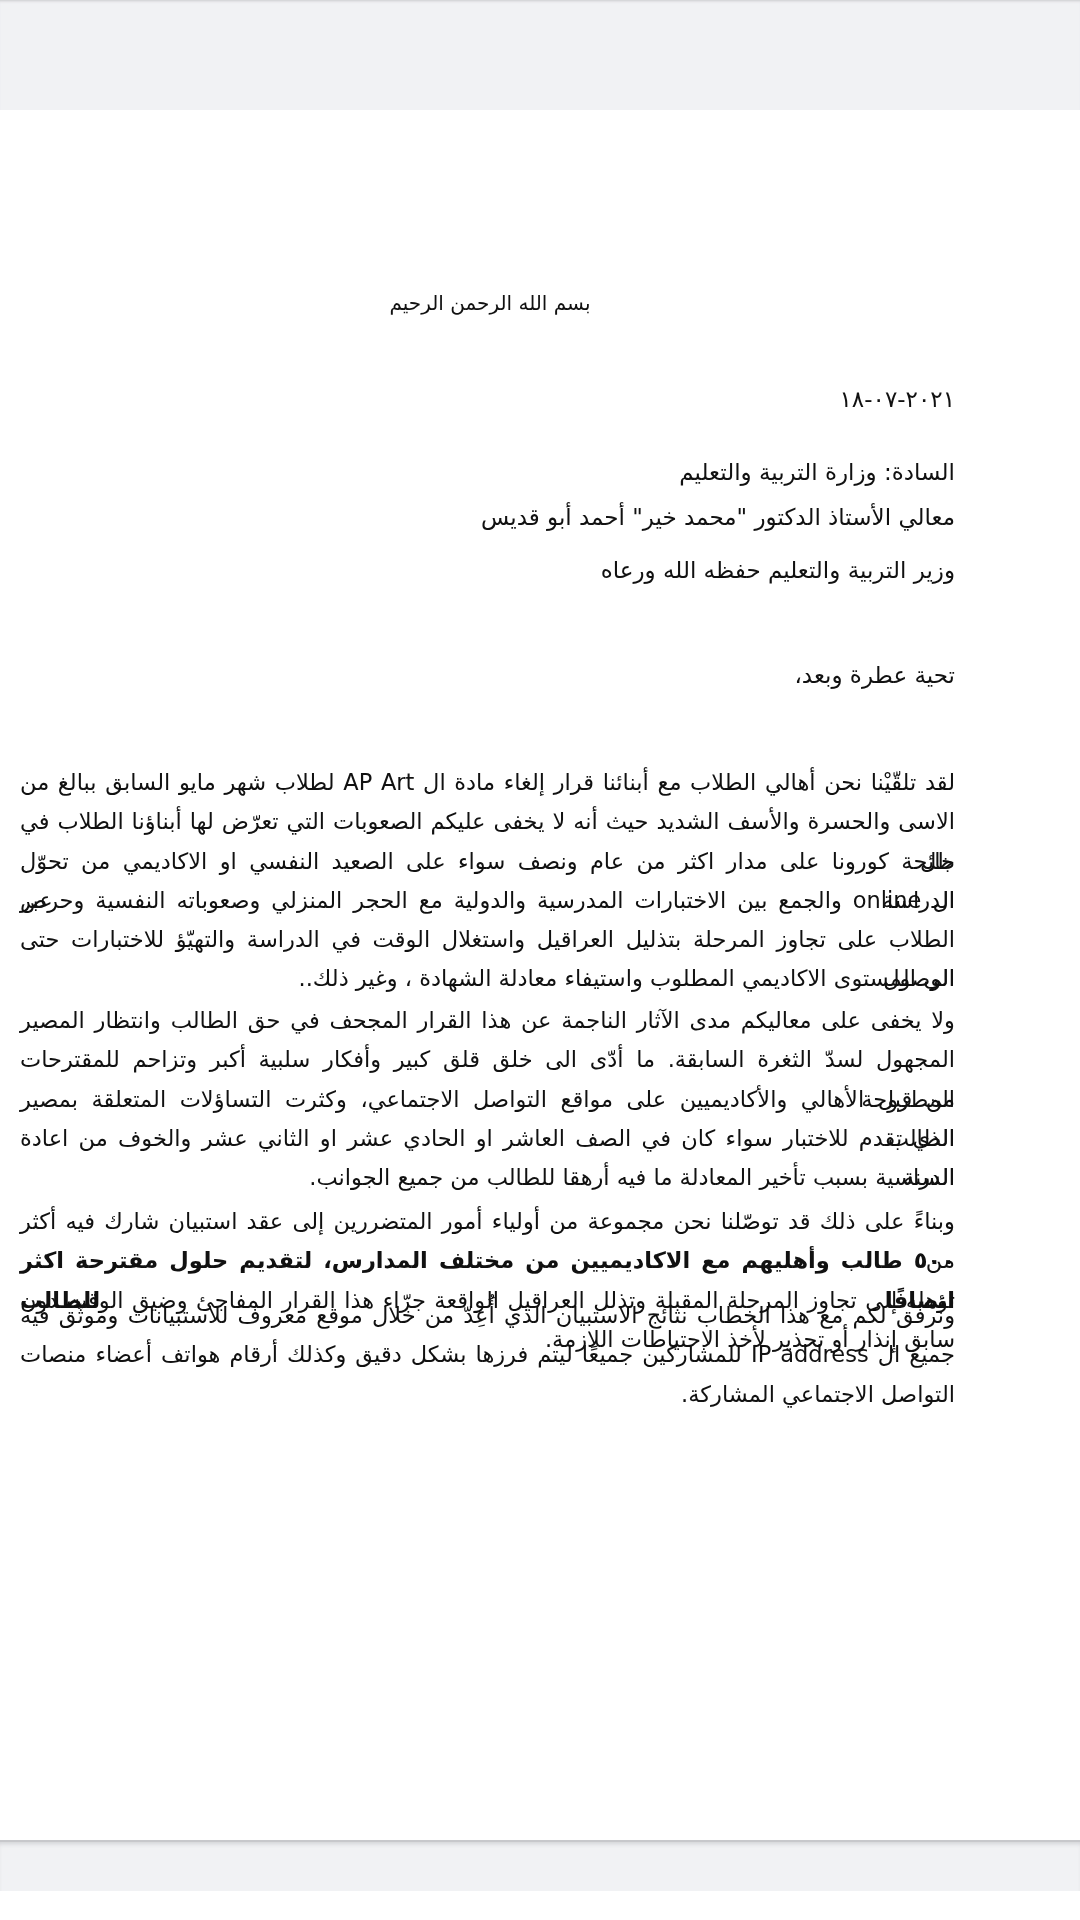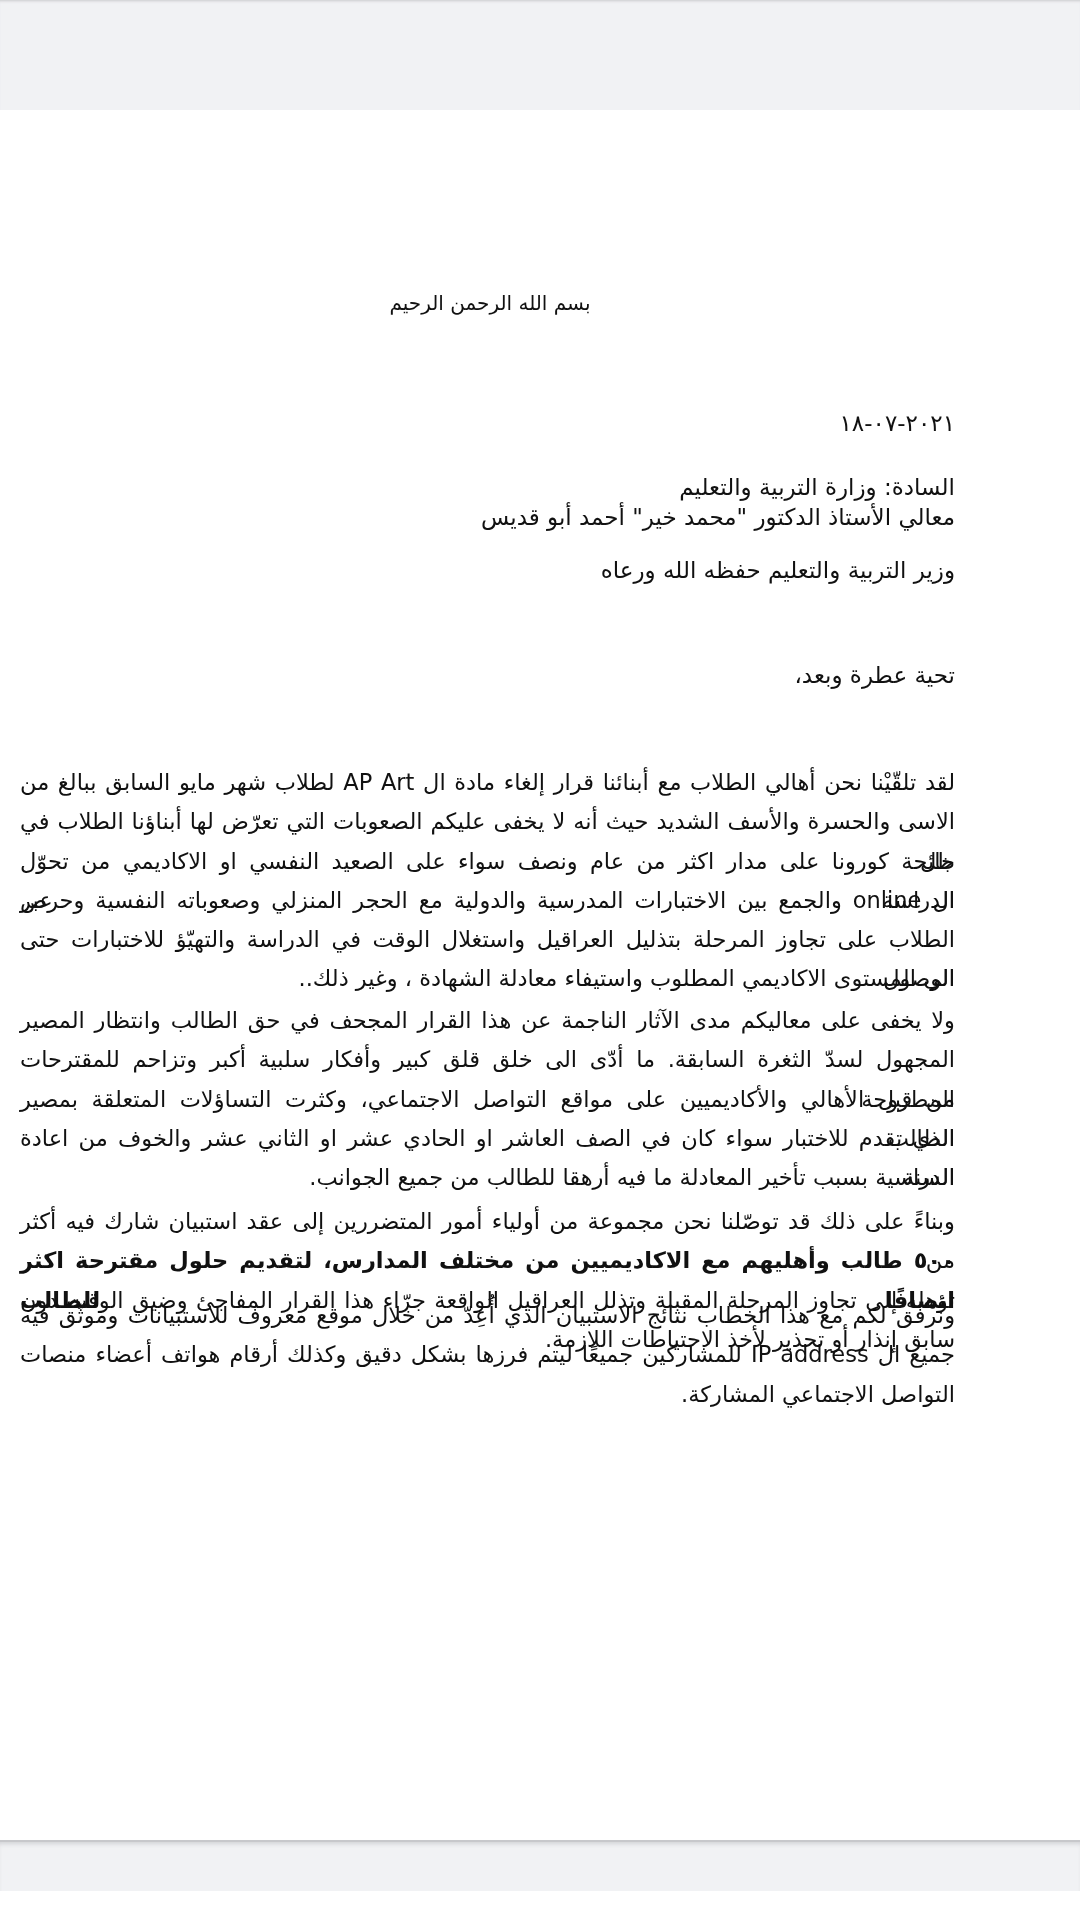--- a/index.html
+++ b/index.html
@@ -46,23 +46,23 @@
 </style>
 </head>
 <body>
 
 <div class="band-top"></div>
 
 <div class="page"></div>
 
 <div class="line title">بسم الله الرحمن الرحيم</div>
 
-<div class="line r" style="top:408px;">٢٠٢١-٠٧-١٨</div>
+<div class="line r" style="top:384px;">٢٠٢١-٠٧-١٨</div>
 
-<div class="line r" style="top:472px;margin-left:41px;">السادة: وزارة التربية والتعليم</div>
+<div class="line r" style="top:457px;margin-left:41px;">السادة: وزارة التربية والتعليم</div>
 <div class="line r" style="top:502px;">معالي الأستاذ الدكتور "محمد خير" أحمد أبو قديس</div>
 <div class="line r" style="top:555px;">وزير التربية والتعليم حفظه الله ورعاه</div>
 
 <div class="line r" style="top:660px;text-align:center;">تحية عطرة وبعد،</div>
 
 <div class="justify-block" style="top:763px;">
   <span class="l" style="white-space: normal;">لقد تلقّيْنا نحن أهالي الطلاب مع أبنائنا قرار إلغاء مادة ال AP Art لطلاب شهر مايو السابق ببالغ من</span>
   <span class="l" style="white-space: normal;">الاسى والحسرة والأسف الشديد حيث أنه لا يخفى عليكم الصعوبات التي تعرّض لها أبناؤنا الطلاب في ظل</span>
   <span class="l" style="white-space: normal;">جائحة كورونا على مدار اكثر من عام ونصف سواء على الصعيد النفسي او الاكاديمي من تحوّل الدراسة عبر</span>
   <span class="l" style="white-space: normal;">ال online والجمع بين الاختبارات المدرسية والدولية مع الحجر المنزلي وصعوباته النفسية وحرص</span>

